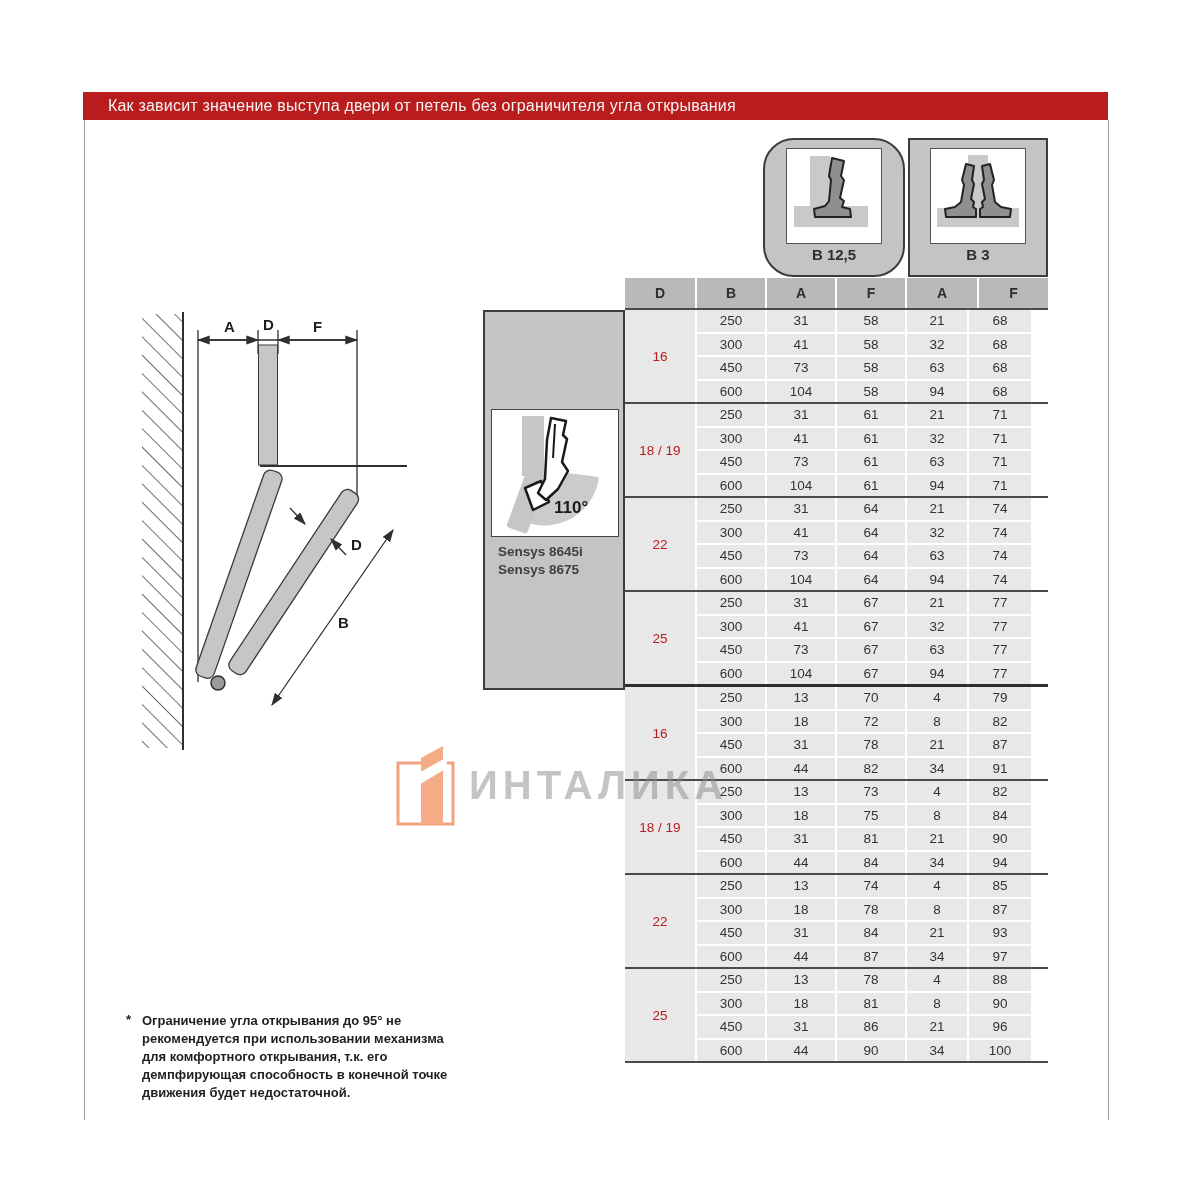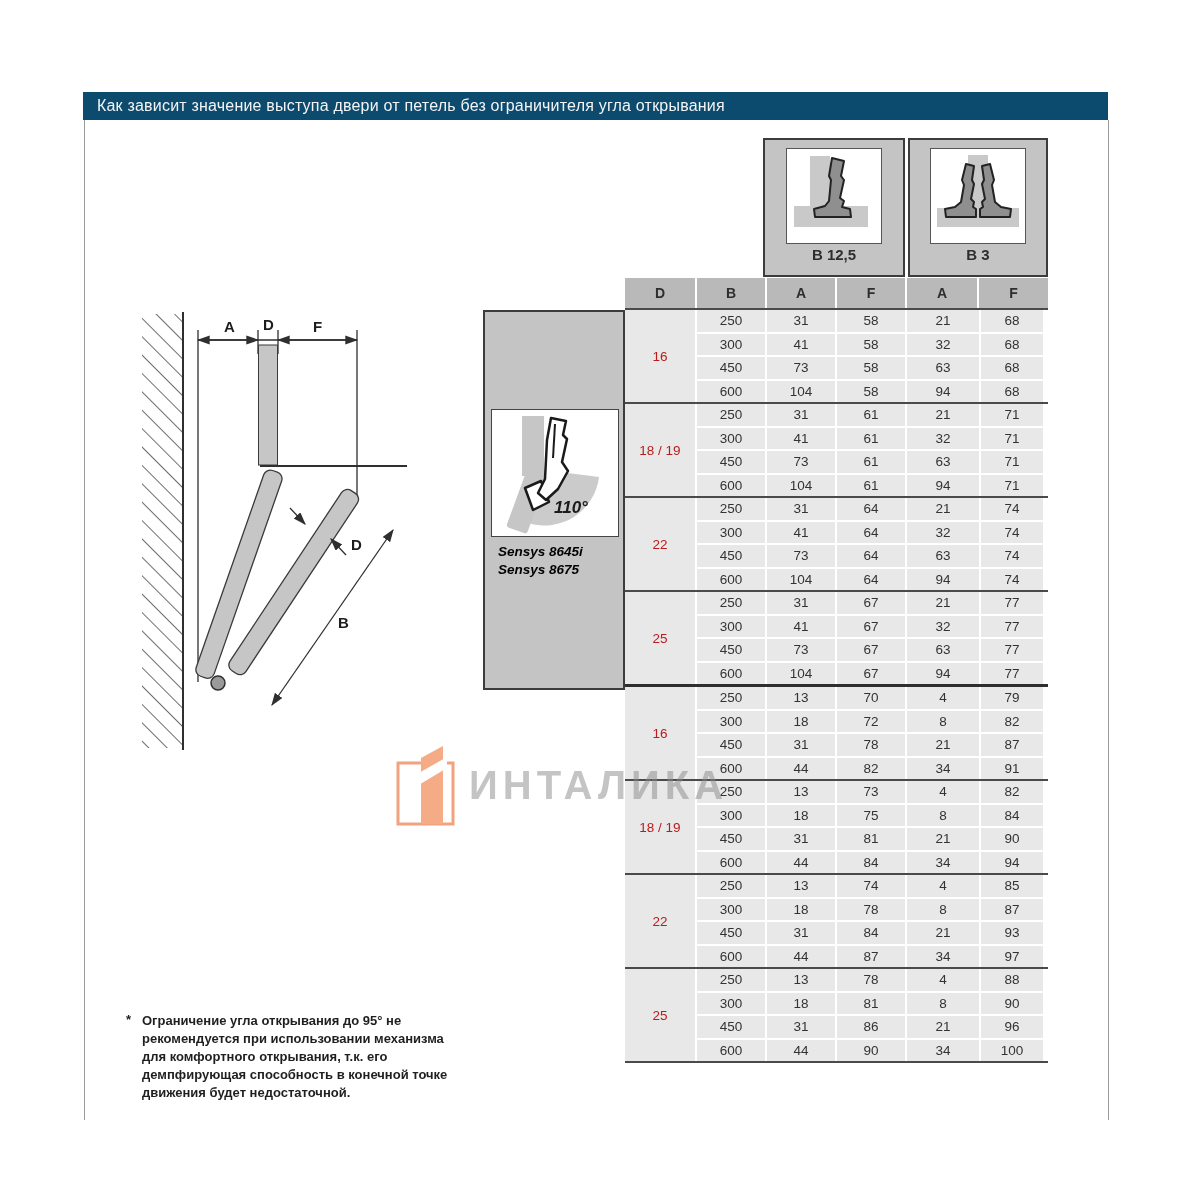--- a/index.html
+++ b/index.html
@@ -1,20 +1,20 @@
 <!DOCTYPE html>
 <html><head>
 <meta charset="utf-8">
 <style>
   html,body{margin:0;padding:0;background:#fff;}
   .canvas{position:relative;width:1200px;height:1200px;background:#fff;overflow:hidden;
           font-family:"Liberation Sans",sans-serif;color:#333;}
   
-  .title-bar{position:absolute;left:83px;top:92px;width:1025px;height:28px;background:#0c4a6e;
-             color:#f4f4f4;font-size:16px;line-height:28px;padding-left:14px;box-sizing:border-box;
+  .title-bar{position:absolute;left:83px;top:92px;width:1025px;height:28px;background:#b91c1c;
+             color:#f4f4f4;font-size:16px;line-height:28px;padding-left:25px;box-sizing:border-box;
              letter-spacing:.2px;}
   
   .frame{position:absolute;left:84px;top:120px;width:1023px;height:1000px;
          border-left:1px solid #9a9a9a;border-right:1px solid #9a9a9a;}
   
   .app-box{position:absolute;top:138px;height:139px;background:#c4c4c4;border:2px solid #3c3c3c;
            box-sizing:border-box;}
   .app-box .inner{position:absolute;left:50%;top:8px;transform:translateX(-50%);width:94px;height:94px;
                   background:#fff;border:1px solid #555;}
   .app-box .app-label{position:absolute;left:0;right:0;top:106px;text-align:center;
@@ -33,27 +33,27 @@
   .group{display:flex;}
   .group:not(:first-child){border-top:2px solid #4a4a4a;}
   .group.sec-start{border-top:3px solid #2e2e2e;}
   .dcell{width:70px;margin-right:2px;background:#e8e8e8;display:flex;align-items:center;
          justify-content:center;font-size:13.5px;color:#b91c1c;}
   .rows{flex:1;display:flex;flex-direction:column;row-gap:2px;justify-content:center;}
   .row{display:flex;column-gap:2px;height:21.5px;}
   .cell{background:#e8e8e8;display:flex;align-items:center;justify-content:center;
         font-size:13.5px;color:#333;}
   .cell:nth-child(1),.cell:nth-child(2),.cell:nth-child(3){width:68px;}
-  .cell:nth-child(4){width:72px;}
+  .cell:nth-child(4){width:60px;}
   .cell:nth-child(5){width:62px;}
   
   .side-box{position:absolute;left:483px;width:142px;background:#c4c4c4;border:2px solid #3c3c3c;
             box-sizing:border-box;}
   .side-icon{position:absolute;left:6px;width:126px;height:126px;background:#fff;border:1px solid #444;}
-  .side-models{position:absolute;left:13px;right:4px;font-size:13.5px;font-weight:700;color:#000000;
+  .side-models{position:absolute;left:13px;right:4px;font-size:13.5px;font-weight:700;color:#404040;
                line-height:18px;}
   
   .diagram{position:absolute;left:135px;top:312px;}
   
   .watermark{position:absolute;left:395px;top:742px;display:flex;align-items:center;
              pointer-events:none;z-index:5;}
   .watermark .wm-text{font-size:40px;font-weight:700;color:#8a8a8a;opacity:.5;
                       letter-spacing:5px;margin-left:12px;line-height:86px;}
   
   .footnote{position:absolute;left:126px;top:1012px;width:330px;display:flex;}
@@ -61,21 +61,21 @@
   .fn-lines{font-size:13px;font-weight:700;color:#1f1f1f;line-height:18px;}
 </style>
 </head>
 <body>
 
 <div class="canvas">
 
   <div class="title-bar">Как зависит значение выступа двери от петель без ограничителя угла открывания</div>
   <div class="frame"></div>
 
-  <div class="app-box" style="left:763px;width:142px;">
+  <div class="app-box" style="left:763px;width:142px;border-radius:31px;">
     <div class="inner">
       <svg width="94" height="94" viewBox="0 0 94 94">
         <rect x="23" y="7" width="20" height="58" fill="#c9c9c9"></rect>
         <rect x="7" y="57" width="74" height="21" fill="#c9c9c9"></rect>
         <path d="M45,9 L57,12 L54,27 L57,31 L53,49 L57,52 L55,58 L63,60 L64,68 L28,68 L27,60 L38,57 L42,52 L44,31 L42,27 Z" fill="#8f8f8f" stroke="#222" stroke-width="2" stroke-linejoin="round"></path>
       </svg>
     </div>
     <div class="app-label">B 12,5</div>
   </div>
   <div class="app-box" style="left:908px;width:140px;">
@@ -135,21 +135,21 @@
 
   <div class="thead">
     <div class="hcell">D</div>
     <div class="hcell">B</div>
     <div class="hcell">A</div>
     <div class="hcell">F</div>
     <div class="hcell">A</div>
     <div class="hcell">F</div>
   </div>
 
-  <div class="side-box" style="top:310px;height:380px;font-style:italic;">
+  <div class="side-box" style="top:310px;height:380px;">
     <div class="side-icon" style="top:97px;">
       <svg width="126" height="126" viewBox="0 0 126 126">
         <path d="M52,60 L107,67 A55,55 0 0 1 36,113 Z" fill="#cbcbcb"></path>
         <rect x="30" y="6" width="22" height="60" fill="#c6c6c6"></rect>
         <g transform="translate(45,64) rotate(20)">
           <rect x="-11" y="-6" width="22" height="66" rx="3" fill="#c6c6c6"></rect>
         </g>
         <path d="M33,78 L49,71 L57,92 L41,100 Z" fill="#fff" stroke="#1a1a1a" stroke-width="2.5" stroke-linejoin="round"></path>
         <path d="M59,8 L74,11 L71,25 L75,29 L70,52 L76,61 L66,79 L54,90 L46,83 L53,69 L55,30 Z" fill="#fff" stroke="#1a1a1a" stroke-width="2.5" stroke-linejoin="round"></path>
         <path d="M63,14 L61,48" stroke="#1a1a1a" stroke-width="2" fill="none"></path>

